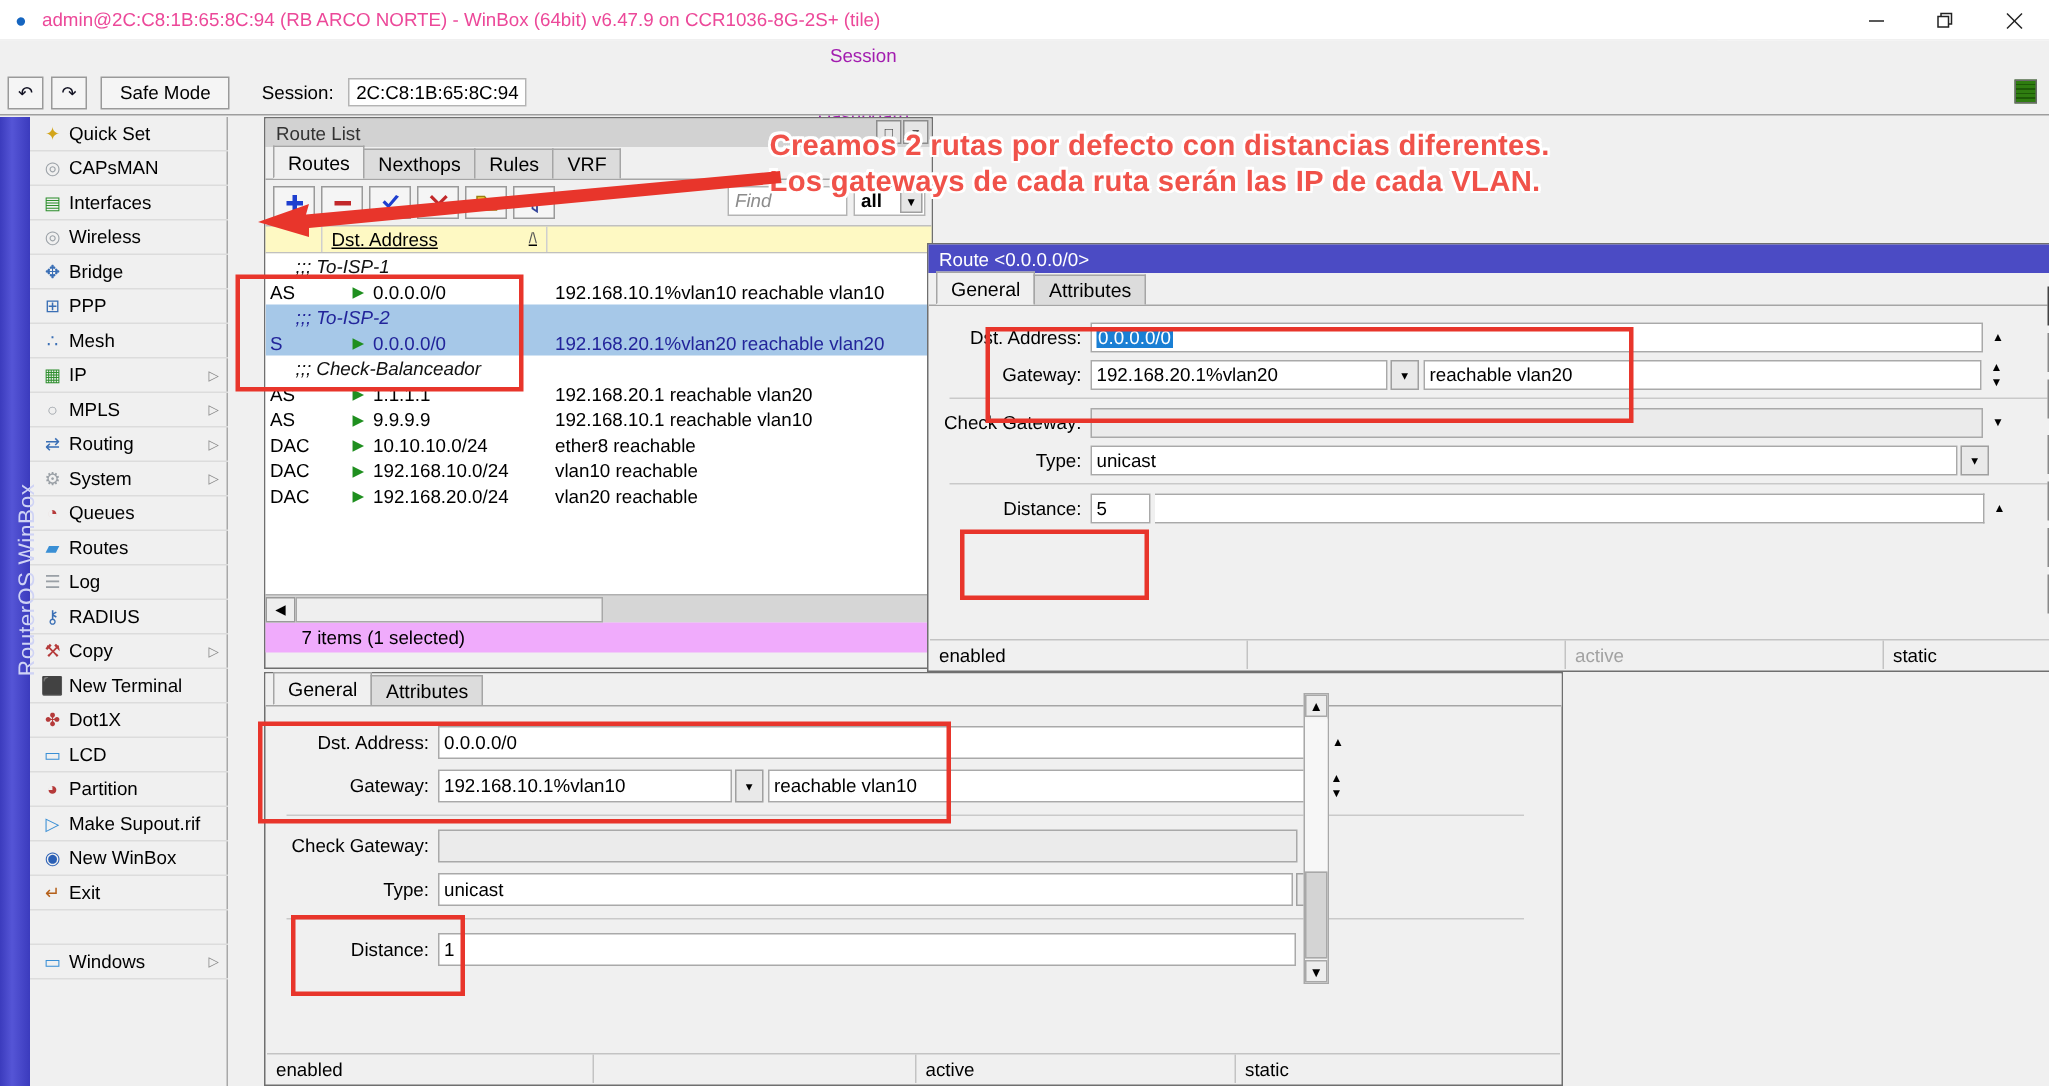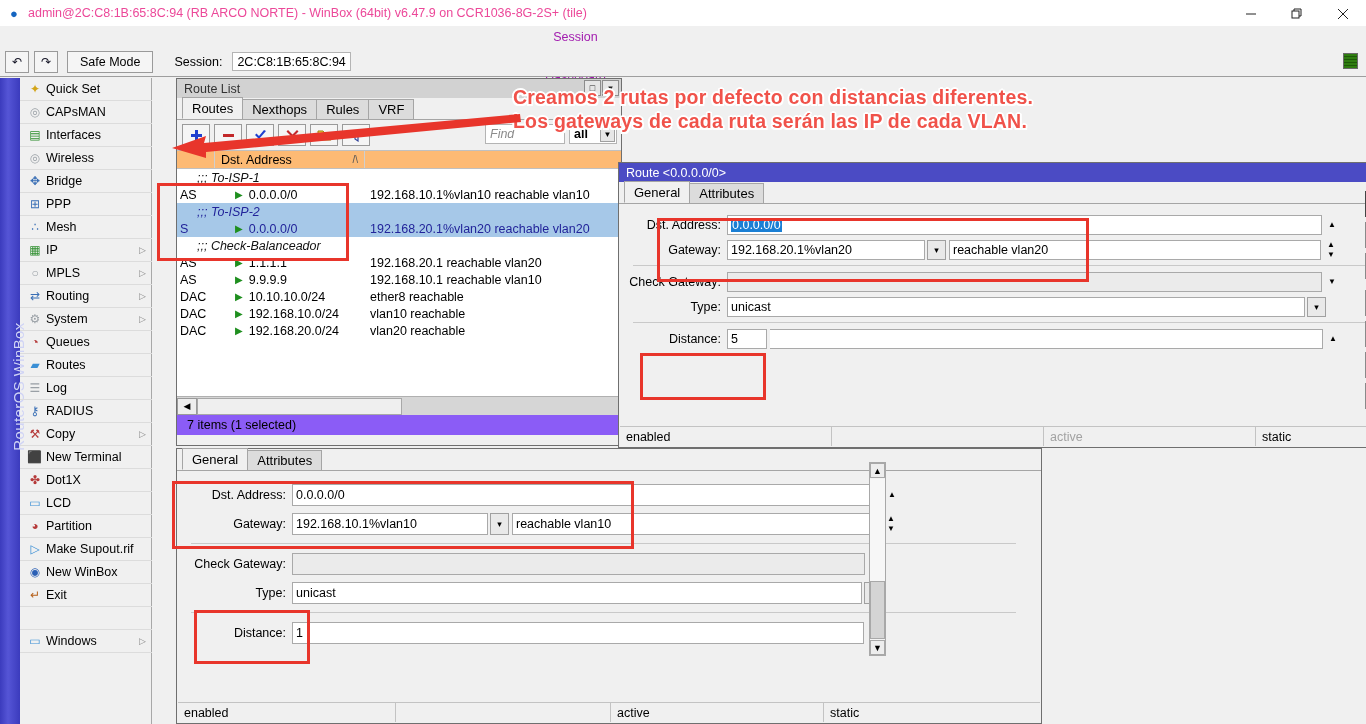--- a/index.html
+++ b/index.html
@@ -106,42 +106,42 @@
   .rl-find { position: absolute; right: 56px; top: 4px; width: 80px; height: 20px;
              border: 1px solid #b4b4b4; background: #fff; font-size: 12.5px; color: #8c8c8c;
              font-style: italic; display: flex; align-items: center; padding-left: 4px; }
   .rl-all { position: absolute; right: 4px; top: 4px; width: 48px; height: 20px;
             border: 1px solid #b4b4b4; background: #fff; font-size: 12.5px; display: flex;
             align-items: center; padding-left: 4px; font-weight: bold; }
   .rl-all .dd { position: absolute; right: 1px; top: 1px; width: 15px; height: 16px;
                 background: #e6e6e6; border: 1px solid #a0a0a0; font-size: 8px;
                 display: flex; align-items: center; justify-content: center; }
   .rl-head { display: flex; height: 19px; border-top: 1px solid #c0c0c0;
-             border-bottom: 1px solid #c0c0c0; background: #fdba74; font-size: 12.5px; }
+             border-bottom: 1px solid #c0c0c0; background: #fef9c3; font-size: 12.5px; text-decoration: underline; }
   .rl-head .c1 { width: 38px; border-right: 1px solid #cfcfcf; }
   .rl-head .c2 { width: 150px; border-right: 1px solid #cfcfcf; padding-left: 6px;
                  display:flex; align-items:center; justify-content:space-between; padding-right:6px;}
   .rl-head .c3 { flex: 1; padding-left: 5px; display: flex; align-items: center; }
   .rl-body { background: #fff; height: 227px; overflow: hidden; }
   .rl-row { display: flex; height: 17px; font-size: 12.5px; align-items: center; }
   .rl-row .c1 { width: 38px; padding-left: 3px; }
   .rl-row .c2 { width: 150px; display: flex; align-items: center; }
   .rl-row .c2 .gt { color: #1f8f1f; font-size: 10px; margin-left: 20px; margin-right: 6px; }
   .rl-row .c3 { flex: 1; padding-left: 5px; }
   .rl-row.sel { background: #a6c8e8; color: #22249a; }
   .rl-row.cmt { color: #111; }
   .rl-row.cmt.sel { color: #22249a; }
   .rl-row.cmt .ctext { padding-left: 20px; font-style: italic; }
   .rl-hscroll { height: 19px; background: #d6d6d6; border-top: 1px solid #b0b0b0;
                 display: flex; align-items: center; }
   .rl-hscroll .lbtn { width: 20px; height: 17px; border: 1px solid #9a9a9a; background: #eee;
                       display:flex; align-items:center; justify-content:center; font-size:9px;}
   .rl-hscroll .thumb { width: 205px; height: 17px; background: #efefef; border: 1px solid #a8a8a8; }
   .rl-status { height: 20px; font-size: 12.5px; display: flex; align-items: center;
-               padding-left: 10px; background: #8b5cf6; }
+               padding-left: 24px; background: #f0abfc; }
 
   
   #routedlg { left: 594px; top: 162px; width: 790px; height: 286px; }
   .fld-row { display: flex; align-items: center; height: 25px; padding-right: 4px; }
   .fld-lab { width: 108px; text-align: right; font-size: 12.5px; padding-right: 6px; }
   .fld-in { height: 20px; border: 1px solid #a9a9a9; background: #fff; font-size: 12.5px;
             display: flex; align-items: center; padding-left: 3px; }
   .fld-in.dis { background: #ebebeb; }
   .sel-txt { background: #1a7fd4; color: #fff; padding: 0 1px; }
   .ddbtn { width: 19px; height: 20px; border: 1px solid #a0a0a0; background: #e9e9e9;

